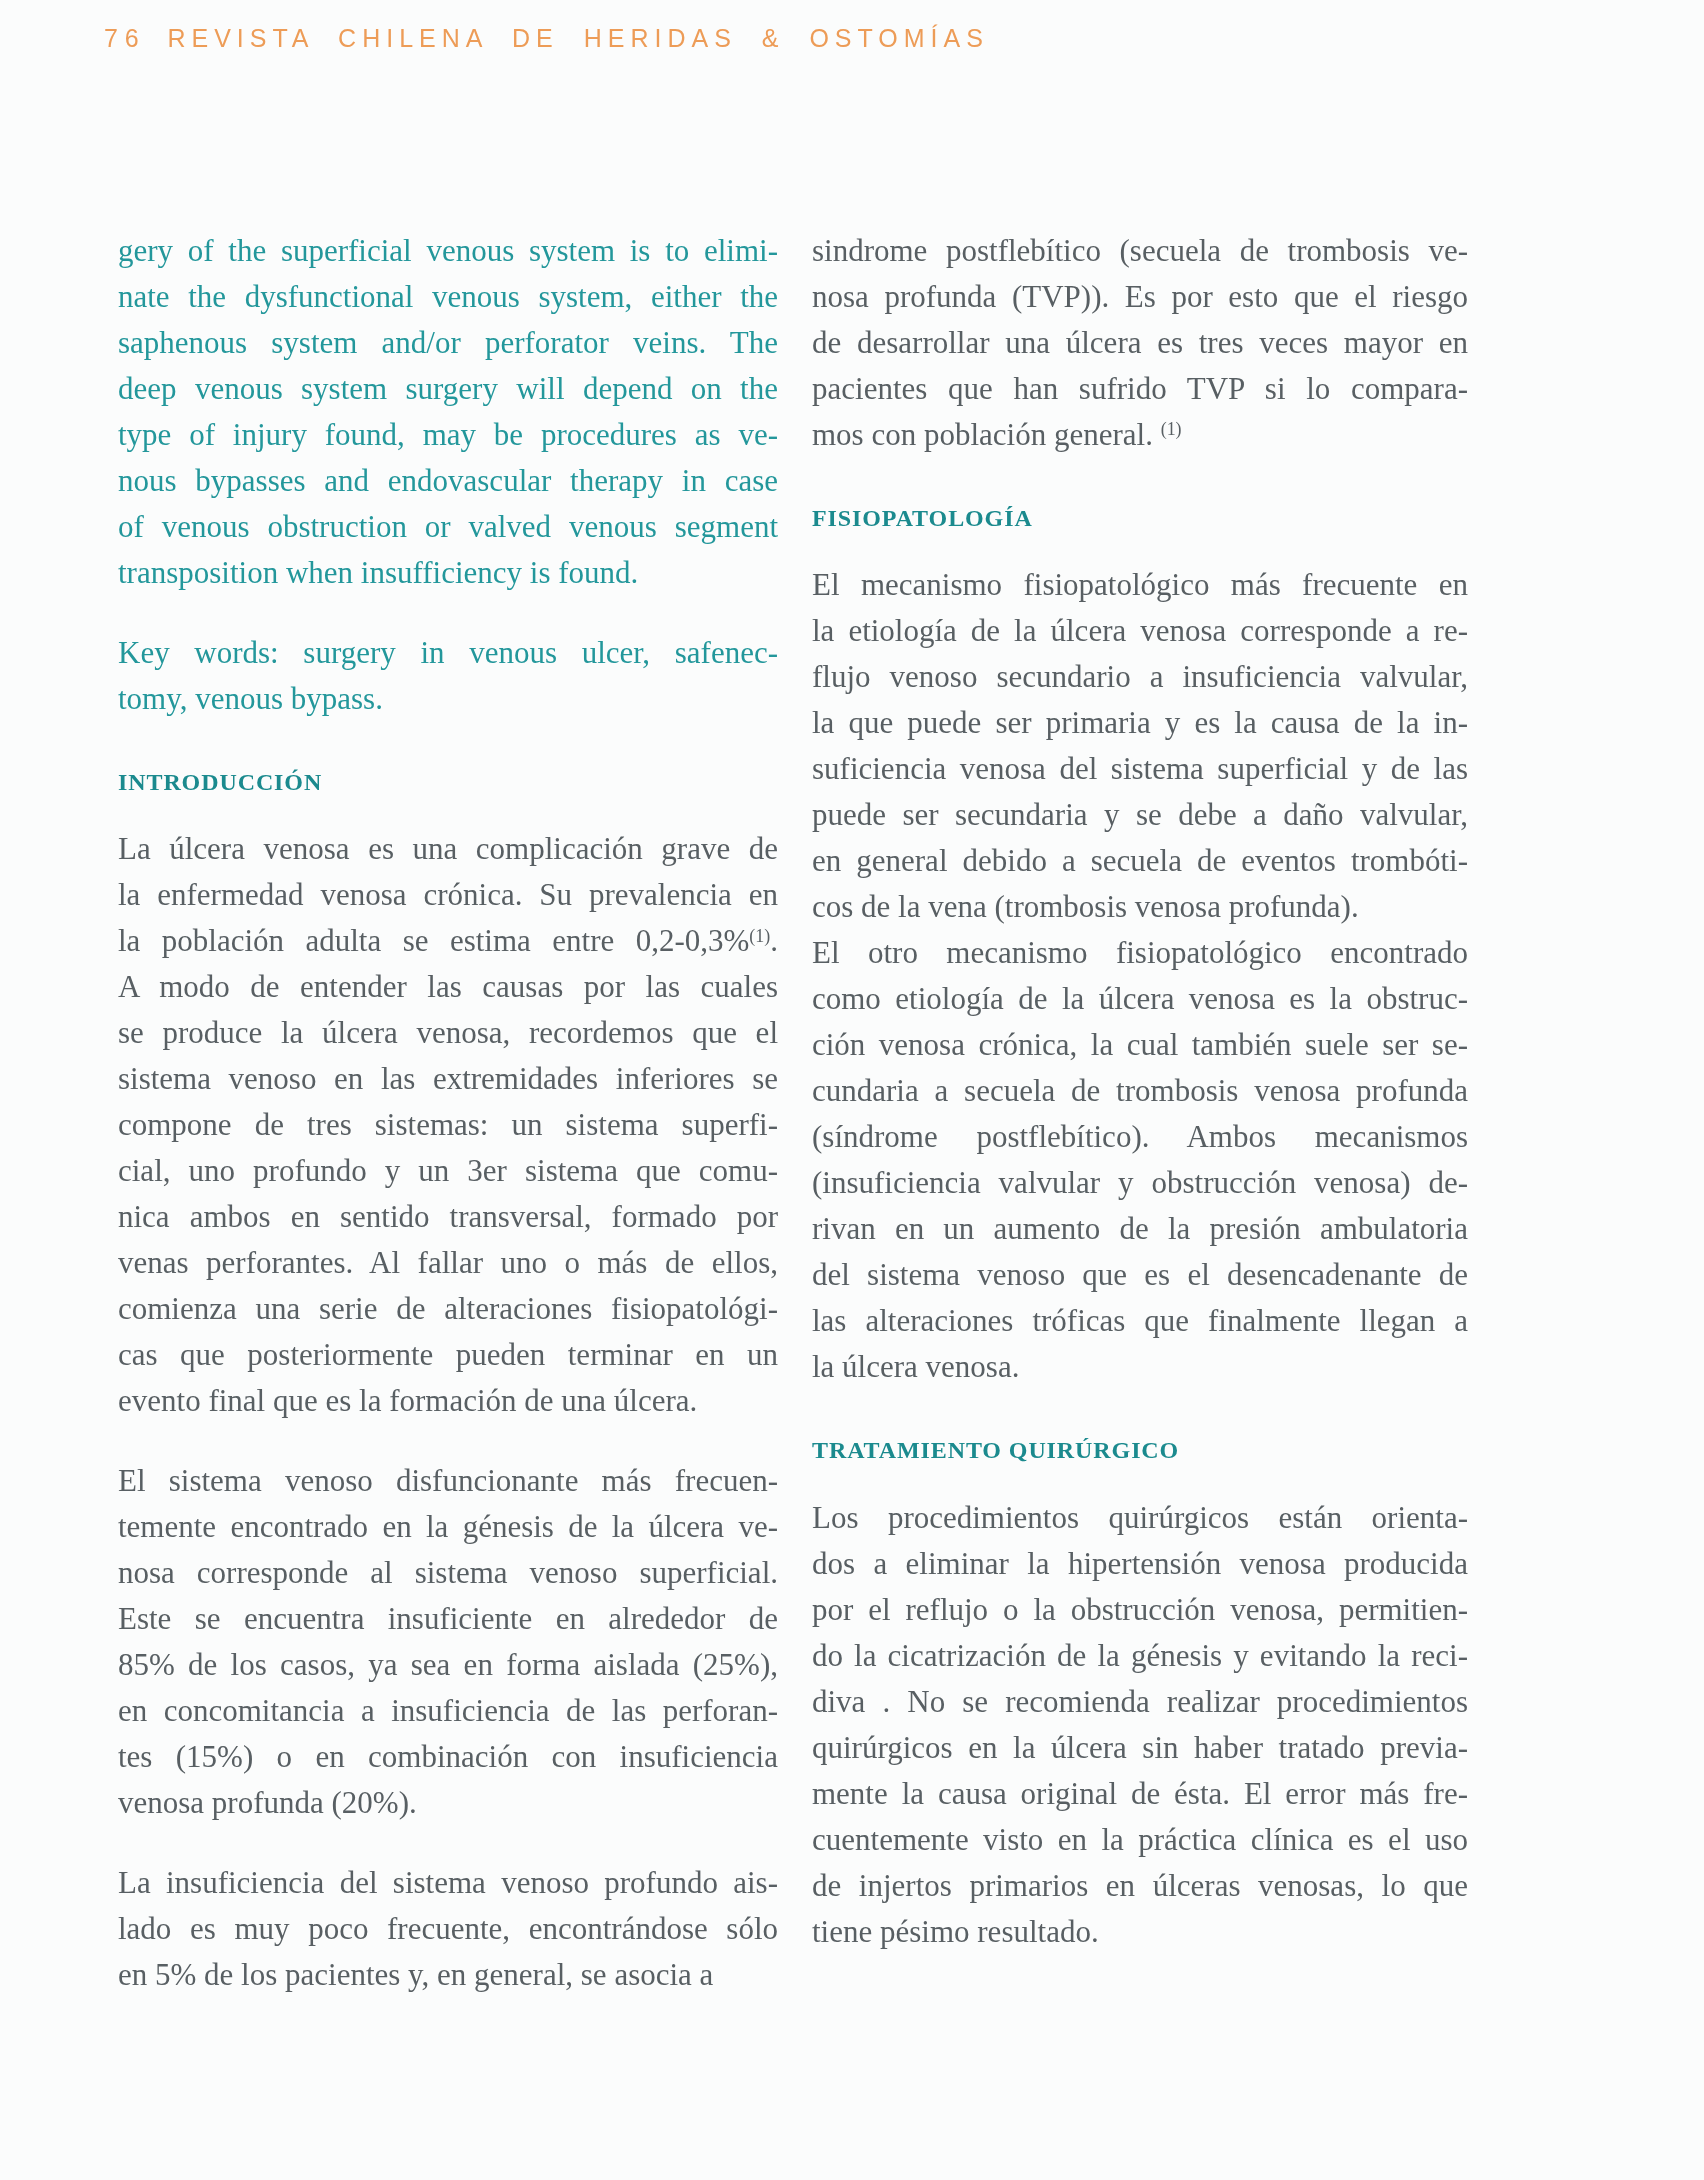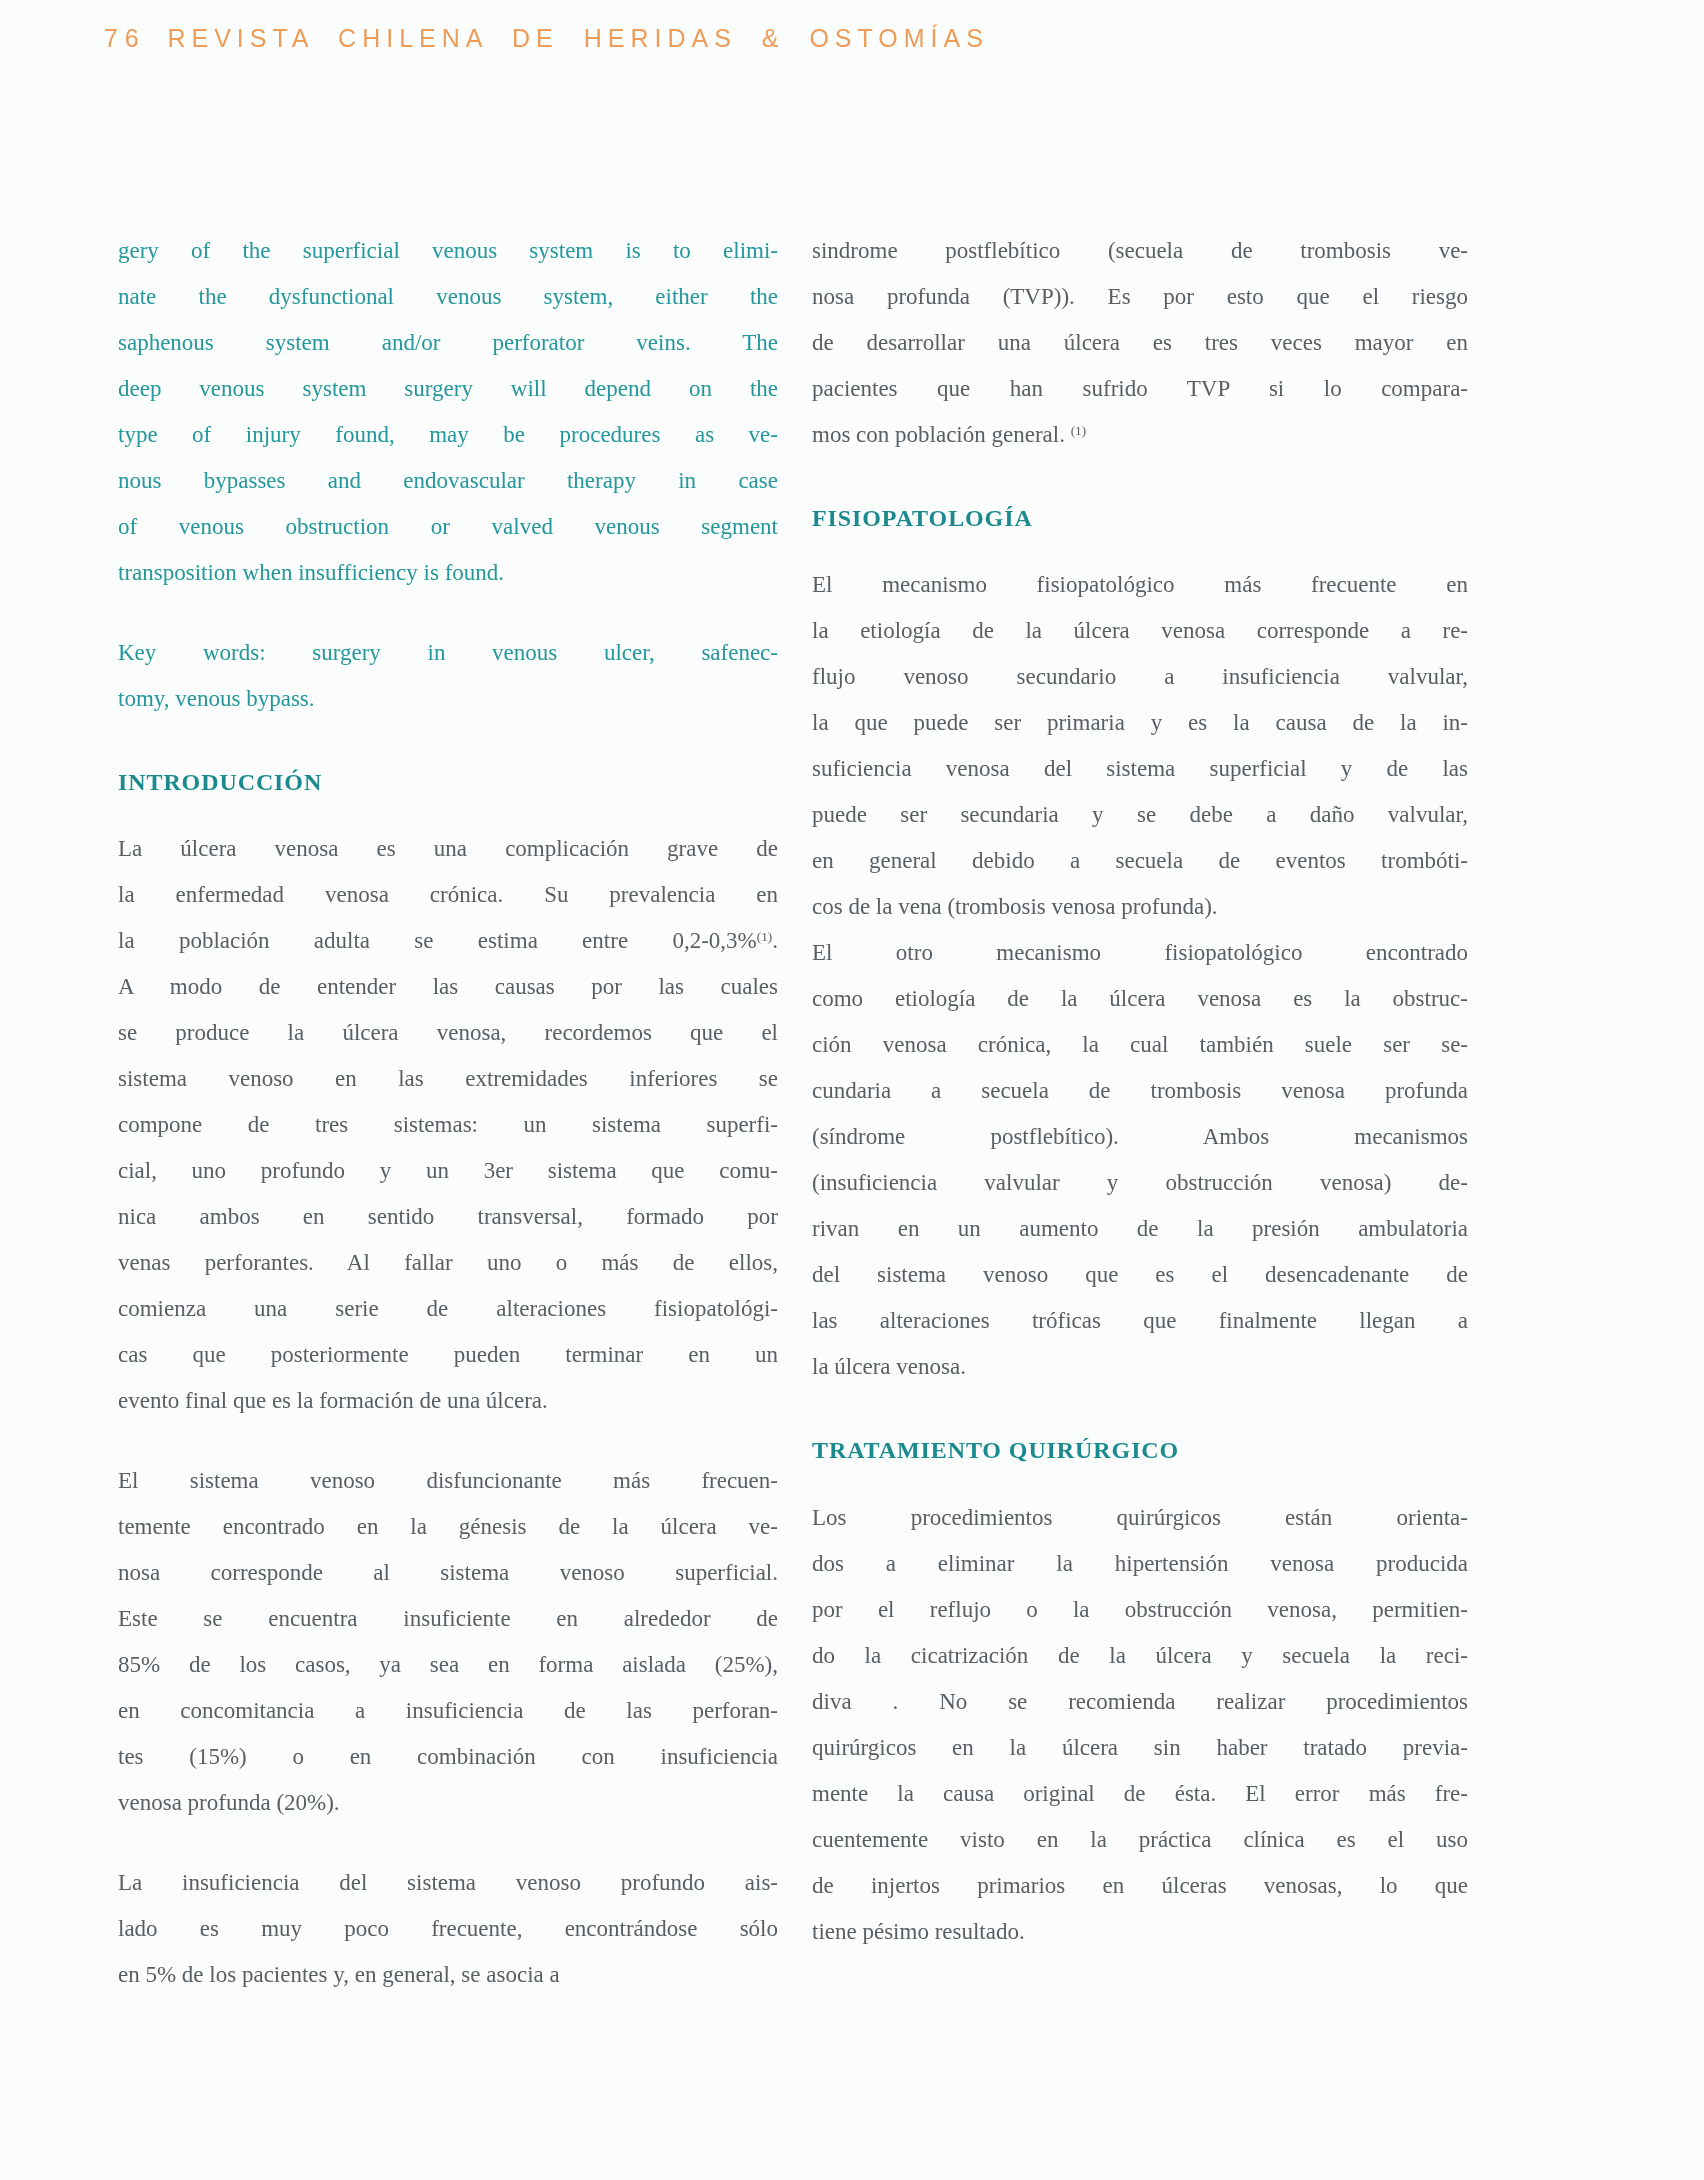--- a/index.html
+++ b/index.html
@@ -21,21 +21,21 @@
     font-family:Liberation Sans, sans-serif;
     color:var(--header-orange);
     font-size:25px;line-height:29px;font-weight:normal;
     white-space:nowrap;
   }
   .page-header .page-num{letter-spacing:6.8px;margin-right:22px;}
   .page-header .journal-title{letter-spacing:6px;word-spacing:12px;}
   .col{position:absolute;top:228px;}
   .col-left{left:118px;width:660px;}
   .col-right{left:812px;width:656px;}
-  .para{margin:0 0 34px 0;font-size:23px;line-height:46px;}
+  .para{margin:0 0 34px 0;font-size:31px;line-height:46px;}
   .para.nogap{margin-bottom:0;}
   .teal{color:var(--teal-text);}
   .gray{color:var(--body-gray);}
   h2.section-heading{
     color:var(--teal-heading);
     font-size:24px;line-height:48px;font-weight:bold;
     letter-spacing:0.9px;margin:36px 0 20.4px 0;
   }
   .line{display:block;text-align:justify;text-align-last:justify;}
   .line.last{text-align-last:left;}
@@ -126,21 +126,21 @@
         <span class="line">rivan en un aumento de la presión ambulatoria</span>
         <span class="line">del sistema venoso que es el desencadenante de</span>
         <span class="line">las alteraciones tróficas que finalmente llegan a</span>
         <span class="line last">la úlcera venosa.</span>
       </p>
     <h2 class="section-heading">TRATAMIENTO QUIRÚRGICO</h2>
     <p class="para gray">
         <span class="line">Los procedimientos quirúrgicos están orienta-</span>
         <span class="line">dos a eliminar la hipertensión venosa producida</span>
         <span class="line">por el reflujo o la obstrucción venosa, permitien-</span>
-        <span class="line">do la cicatrización de la úlcera y secuela la reci-</span>
+        <span class="line">do la cicatrización de la génesis y evitando la reci-</span>
         <span class="line">diva . No se recomienda realizar procedimientos</span>
         <span class="line">quirúrgicos en la úlcera sin haber tratado previa-</span>
         <span class="line">mente la causa original de ésta. El error más fre-</span>
         <span class="line">cuentemente visto en la práctica clínica es el uso</span>
         <span class="line">de injertos primarios en úlceras venosas, lo que</span>
         <span class="line last">tiene pésimo resultado.</span>
       </p>
   </section>
 </main>
 

